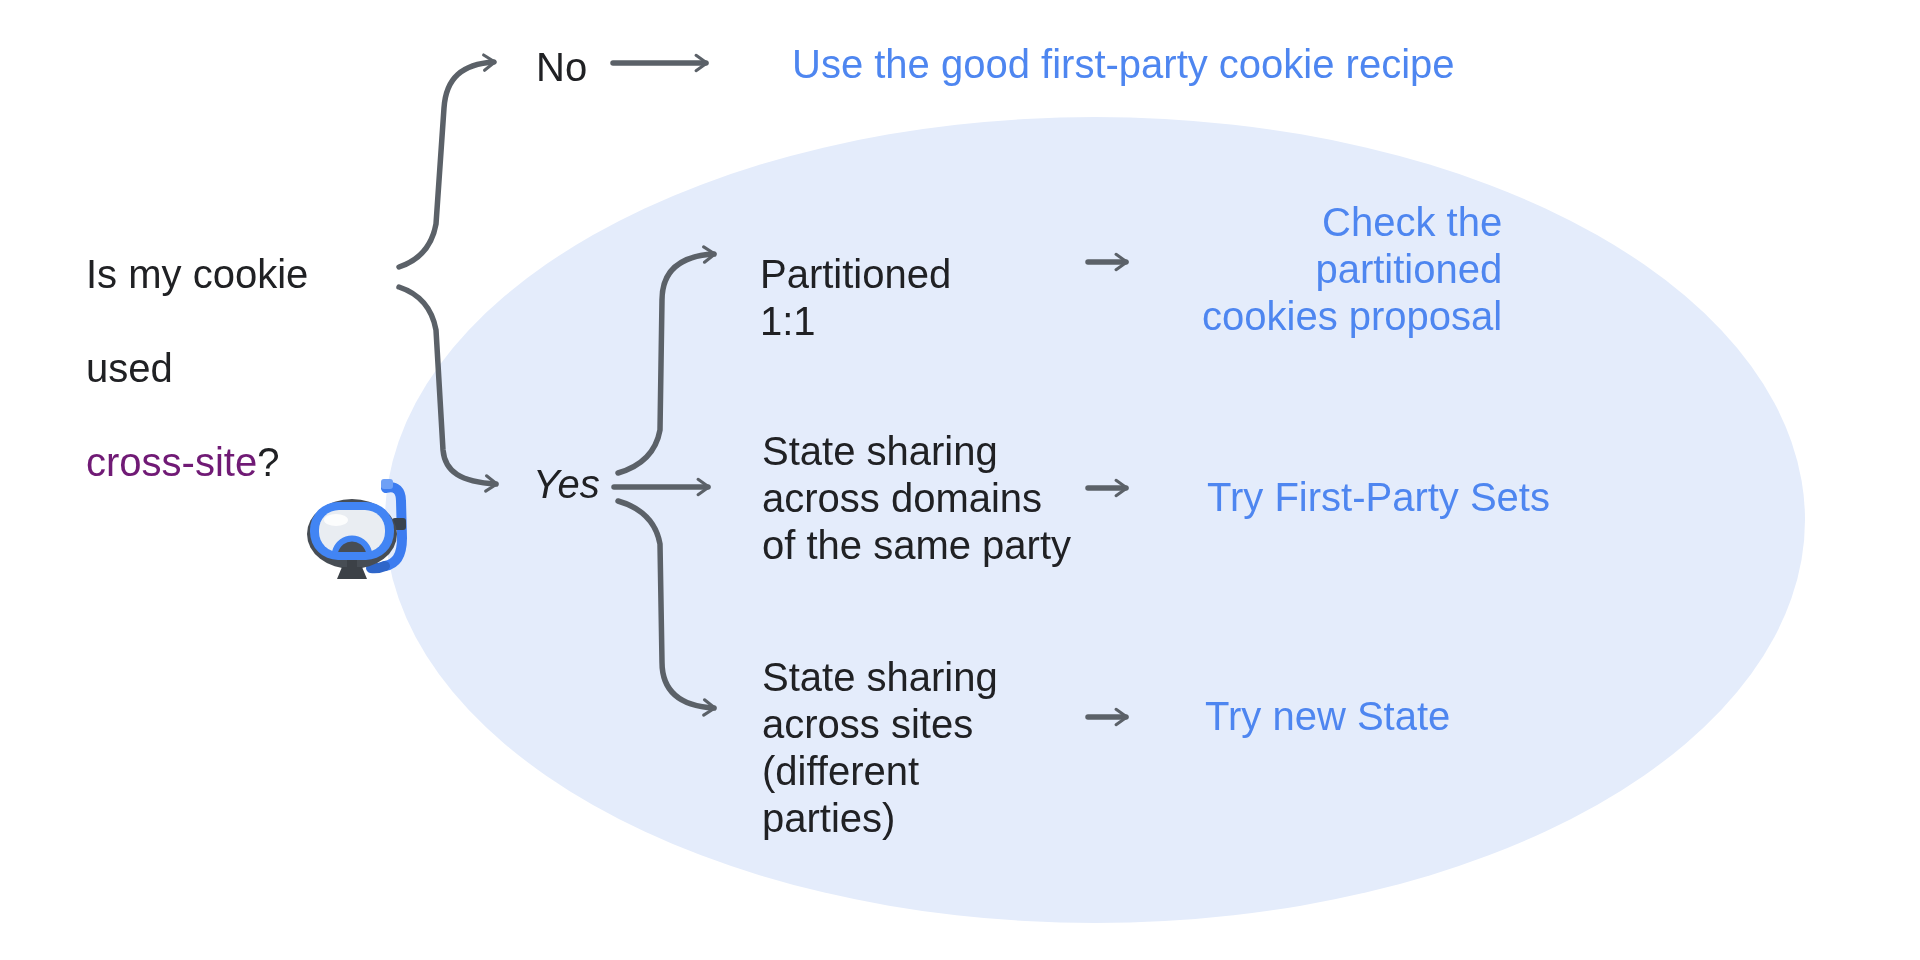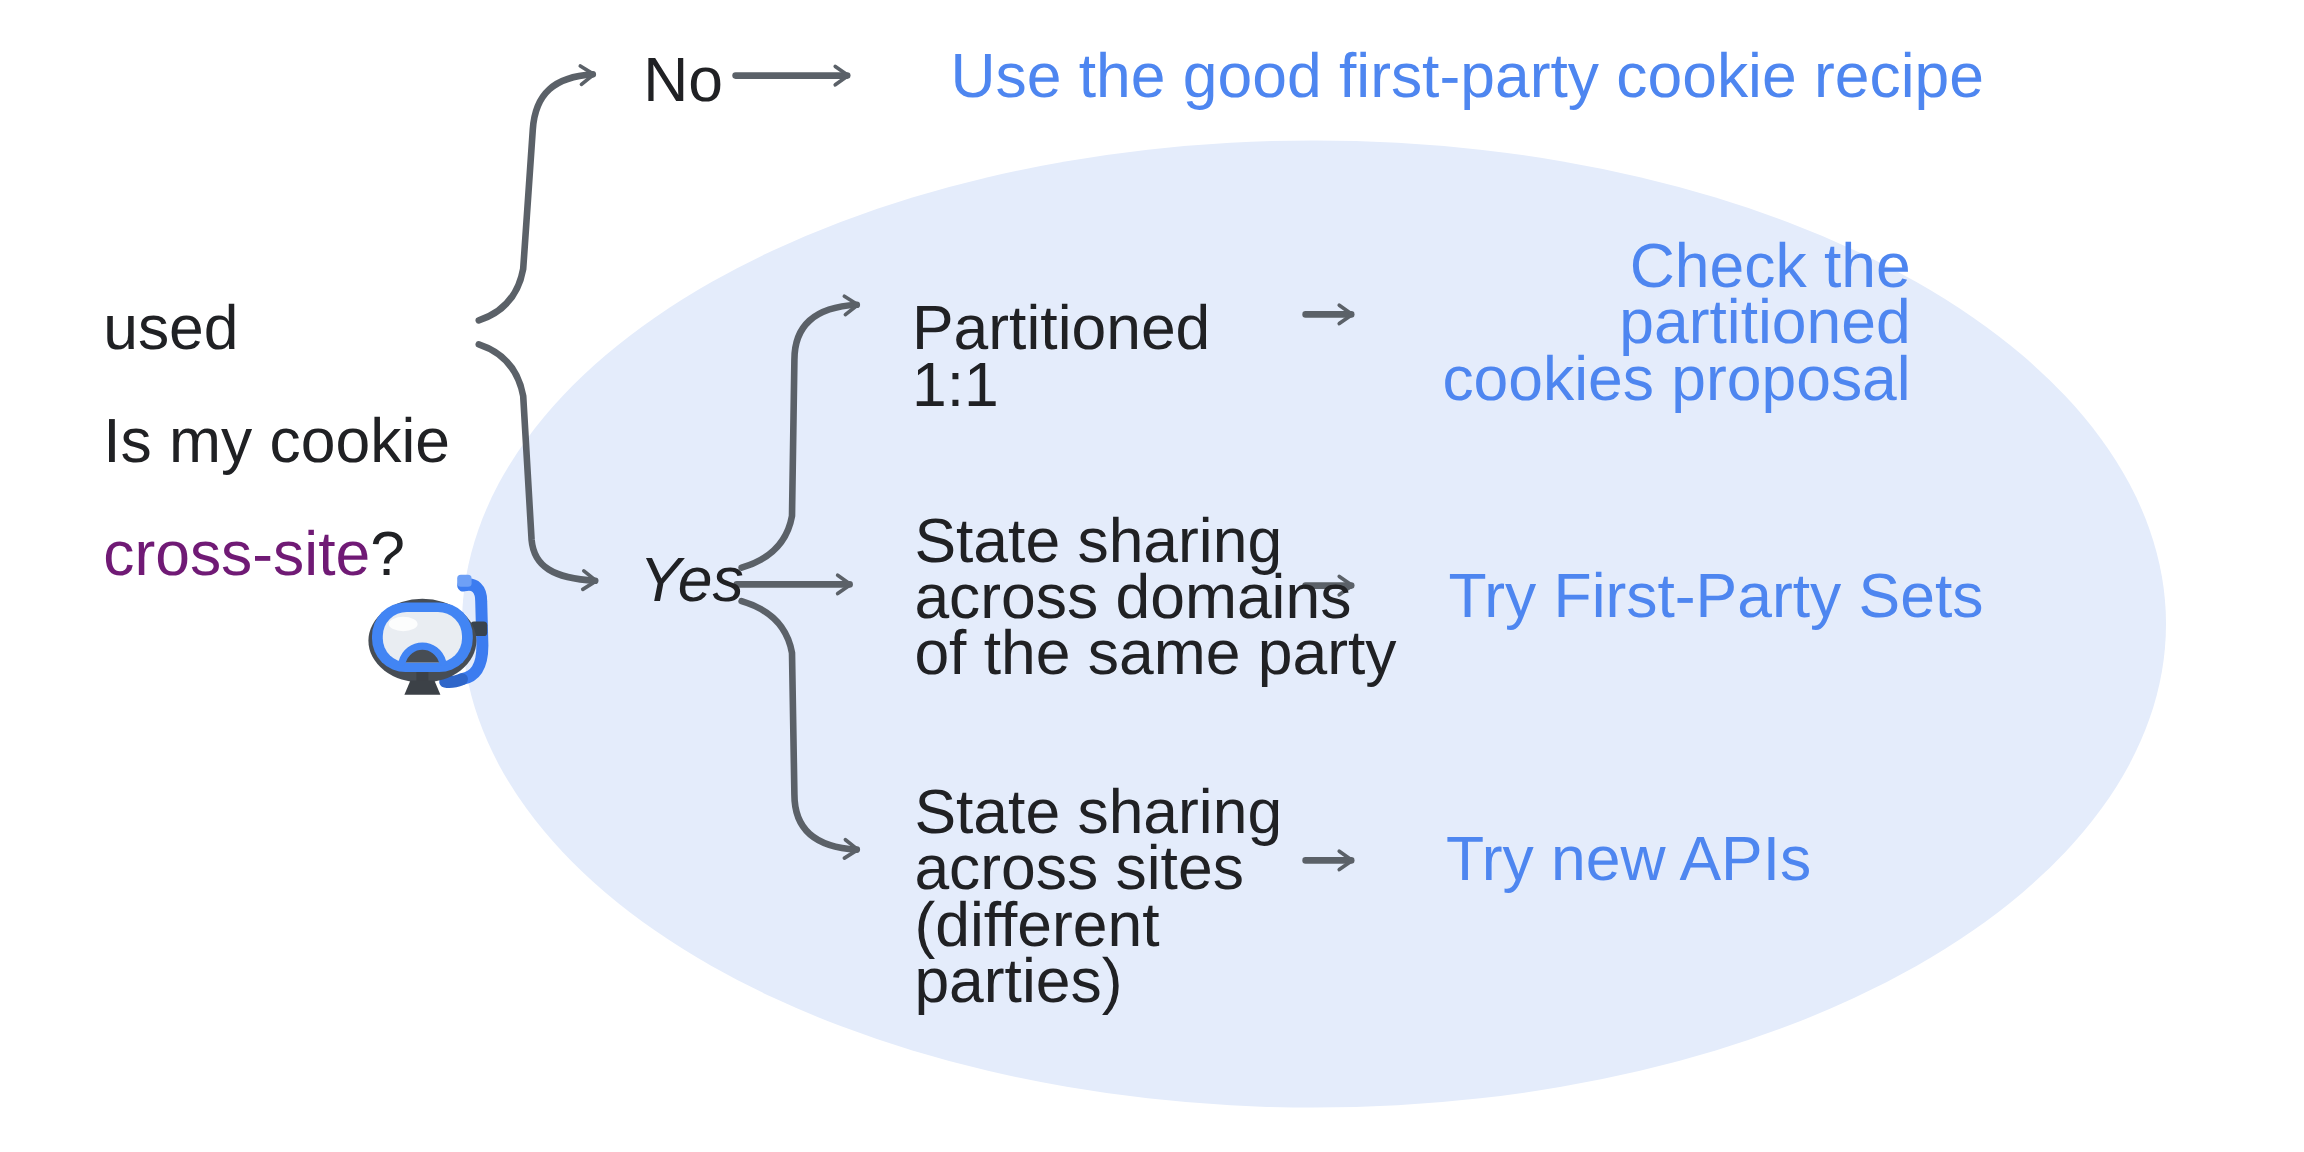--- a/index.html
+++ b/index.html
@@ -27,21 +27,21 @@
   }
   svg.connectors path.wire {
     fill: none;
     stroke: #5b6168;
     stroke-width: 5.5;
     stroke-linecap: round;
     stroke-linejoin: round;
   }
   .label {
     position: absolute;
-    font-size: 52px;
+    font-size: 40px;
     line-height: 47px;
     white-space: pre-line;
     color: #202124;
     letter-spacing: 0px;
   }
   .label.blue { color: #4e86f0; margin-left: 42px; }
   .blue { color: #701a75; }
   .mask-icon {
     position: absolute;
     left: 298px;
@@ -77,22 +77,22 @@
     <path class="wire" d="M 618,501 C 642,508 656,522 660,544 L 662,662 C 662,690 678,706 714,708" marker-end="url(#arrow)"></path>
 
     <path class="wire" d="M 1088,262 L 1126,262" marker-end="url(#arrow)"></path>
 
     <path class="wire" d="M 1088,488 L 1126,488" marker-end="url(#arrow)"></path>
 
     <path class="wire" d="M 1088,717 L 1126,717" marker-end="url(#arrow)"></path>
   </svg>
 
   <div class="label" style="left:86px; top:204px;">
+    <div>Is my cookie</div>
     <div>used</div>
-    <div>Is my cookie</div>
     <div><span class="blue">cross-site</span><span>?</span></div>
   </div>
 
   <div class="label" style="left:536px; top:44px;">No</div>
   <div class="label blue" style="left:750px; top:41px;">Use the good first-party cookie recipe</div>
 
   <div class="label" style="left:533px; top:461px;font-style:italic;">Yes</div>
 
   <svg class="mask-icon" viewBox="0 0 118 106" xmlns="http://www.w3.org/2000/svg">
 
@@ -125,15 +125,15 @@
 
   <div class="label" style="left:762px; top:428px;">State sharing
 across domains
 of the same party</div>
   <div class="label blue" style="left:1165px; top:474px;">Try First-Party Sets</div>
 
   <div class="label" style="left:762px; top:654px;">State sharing
 across sites
 (different
 parties)</div>
-  <div class="label blue" style="left:1163px; top:693px;">Try new APIs</div>
+  <div class="label blue" style="left:1163px; top:693px;">Try new State</div>
 
 </div>
 
 </body></html>

